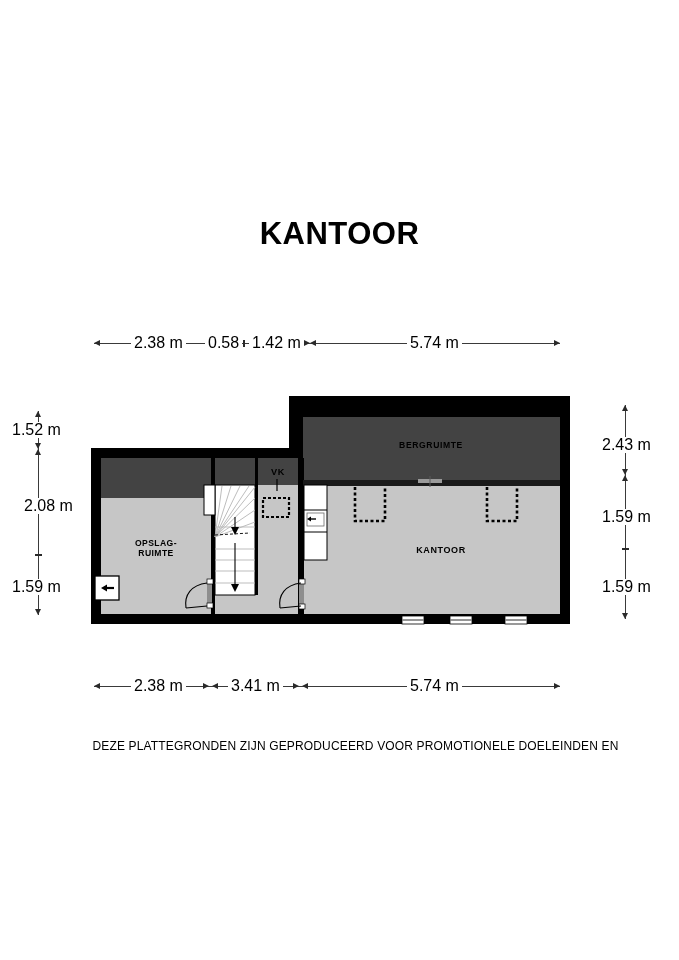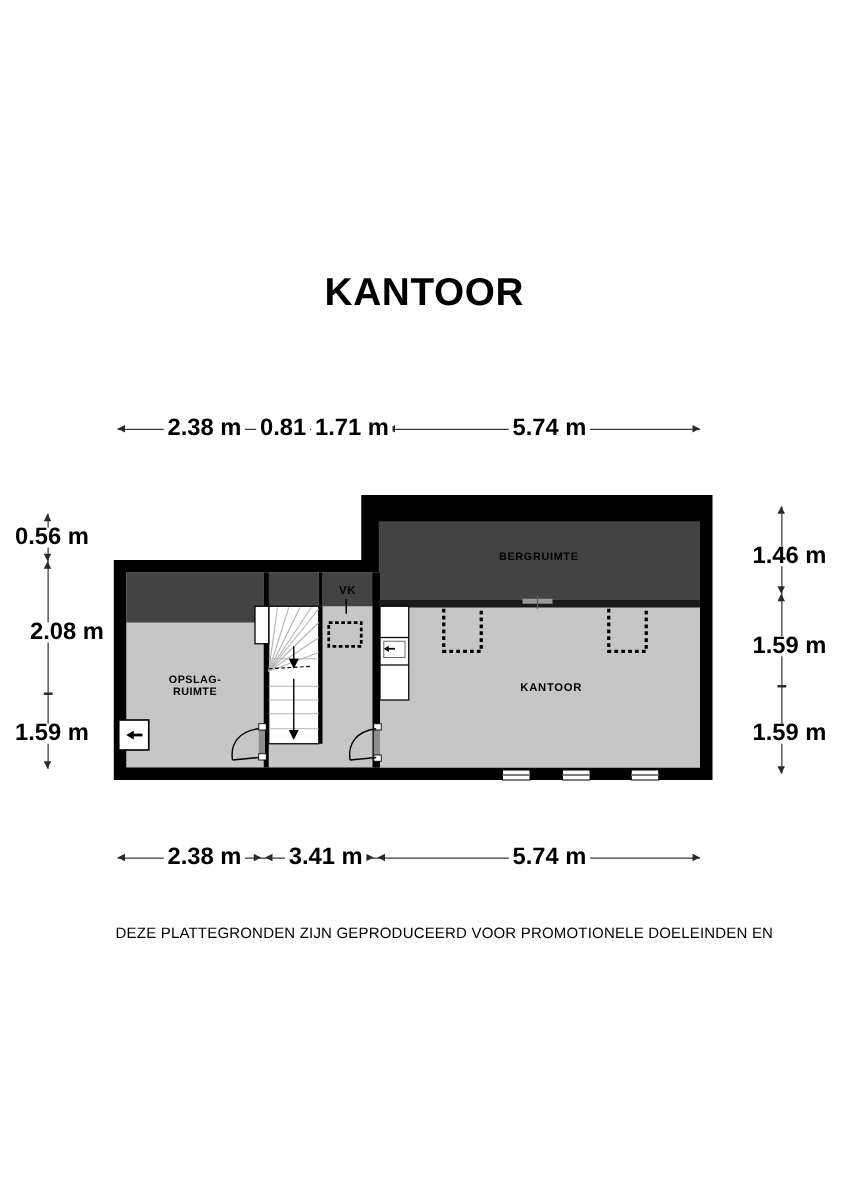--- a/index.html
+++ b/index.html
@@ -37,22 +37,22 @@
     font-size: 31px;
     font-weight: bold;
     letter-spacing: 0.5px;
     line-height: 38px;
     white-space: nowrap;
   }
 
   
   .dim-label {
     position: absolute;
-    font-size: 19px;
-    font-weight: bold;
+    font-size: 16px;
+    font-weight: normal;
     white-space: nowrap;
     background: #ffffff;
     padding: 0 3px;
     line-height: 16px;
   }
   .dim-line-h {
     position: absolute;
     height: 1px;
     background: #3a3a3a;
   }
@@ -134,49 +134,49 @@
     <div class="dim-line-h" style="left:94px; top:326px; width:466px;"></div>
 
     <div class="tick-arrow arr-left" style="left:94px; top:322.5px;"></div>
     <div class="tick-bar-h" style="left:208px; top:322.5px;"></div>
     <div class="tick-bar-h" style="left:243px; top:322.5px;"></div>
     <div class="tick-arrow arr-right" style="left:304px; top:322.5px;"></div>
     <div class="tick-arrow arr-left" style="left:310px; top:322.5px;"></div>
     <div class="tick-arrow arr-right" style="left:554px; top:322.5px;"></div>
 
     <div class="dim-label" style="left:131px; top:318px;">2.38 m</div>
-    <div class="dim-label" style="left:205px; top:318px;">0.81</div>
-    <div class="dim-label" style="left:249px; top:318px;">1.71 m</div>
+    <div class="dim-label" style="left:205px; top:318px;">0.58</div>
+    <div class="dim-label" style="left:249px; top:318px;">1.42 m</div>
     <div class="dim-label" style="left:407px; top:318px;">5.74 m</div>
   </div>
 
   <div>
     <div class="dim-line-v" style="left:38px; top:394px; height:204px;"></div>
 
     <div class="tick-arrow arr-up" style="left:34.5px; top:394px;"></div>
     <div class="tick-arrow arr-down" style="left:34.5px; top:426px;"></div>
     <div class="tick-arrow arr-up" style="left:34.5px; top:432px;"></div>
     <div class="tick-bar-v" style="left:35px; top:537px;"></div>
     <div class="tick-arrow arr-down" style="left:34.5px; top:592px;"></div>
 
-    <div class="dim-label" style="left:9px; top:405px;">0.56 m</div>
+    <div class="dim-label" style="left:9px; top:405px;">1.52 m</div>
     <div class="dim-label" style="left:9px; top:481px;margin-left:12px;">2.08 m</div>
     <div class="dim-label" style="left:9px; top:562px;">1.59 m</div>
   </div>
 
   <div>
     <div class="dim-line-v" style="left:625px; top:388px; height:214px;"></div>
 
     <div class="tick-arrow arr-up" style="left:621.5px; top:388px;"></div>
     <div class="tick-arrow arr-down" style="left:621.5px; top:452px;"></div>
     <div class="tick-arrow arr-up" style="left:621.5px; top:458px;"></div>
     <div class="tick-bar-v" style="left:622px; top:531px;"></div>
     <div class="tick-arrow arr-down" style="left:621.5px; top:596px;"></div>
 
-    <div class="dim-label" style="left:599px; top:420px;">1.46 m</div>
+    <div class="dim-label" style="left:599px; top:420px;">2.43 m</div>
     <div class="dim-label" style="left:599px; top:492px;">1.59 m</div>
     <div class="dim-label" style="left:599px; top:562px;">1.59 m</div>
   </div>
 
   <div>
     <div class="dim-line-h" style="left:94px; top:669px; width:466px;"></div>
 
     <div class="tick-arrow arr-left" style="left:94px; top:665.5px;"></div>
     <div class="tick-arrow arr-right" style="left:203px; top:665.5px;"></div>
     <div class="tick-arrow arr-left" style="left:212px; top:665.5px;"></div>

